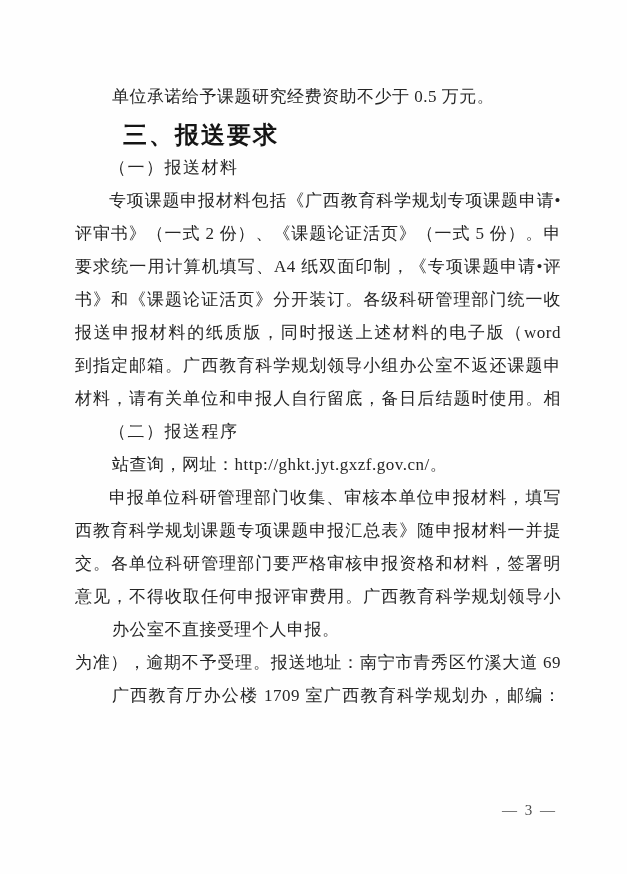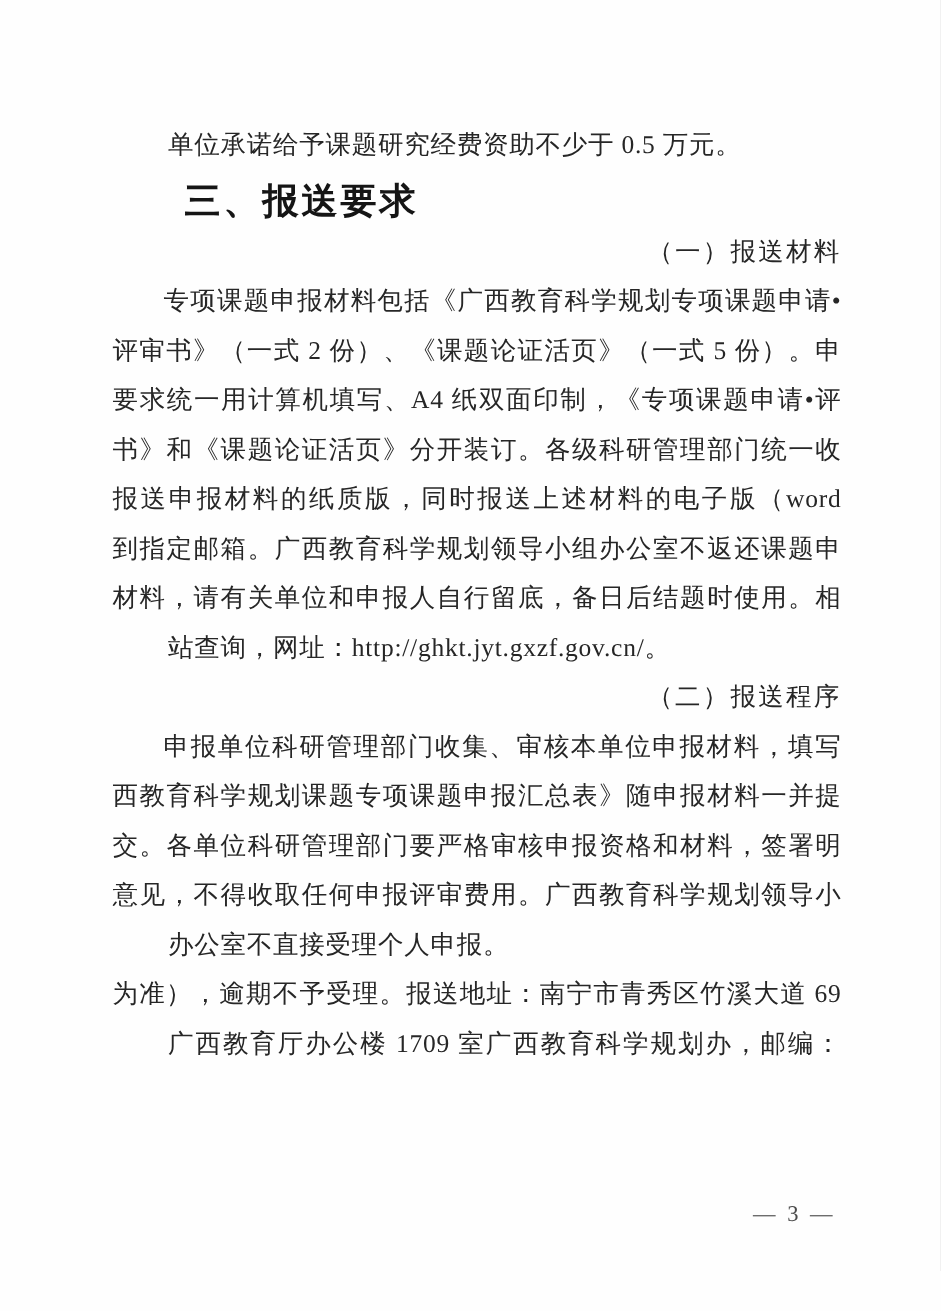--- a/index.html
+++ b/index.html
@@ -46,21 +46,21 @@
     font-weight: 700;
     font-size: 24px;
     color: #151515;
     padding-left: 2em;
     margin-top: 5px;
     text-align: left;
     letter-spacing: 2px;
   }
   .line.subheading {
     padding-left: 2em;
-    text-align: right;
+    text-align: left;
     letter-spacing: 1.5px;
   }
   .page-footer {
     position: absolute;
     top: 800px;
     right: 70px;
     font-size: 15px;
     line-height: 20px;
     color: #4a4a4a;
     letter-spacing: 2px;
@@ -75,22 +75,22 @@
       <div class="line body para-end">单位承诺给予课题研究经费资助不少于 0.5 万元。</div>
       <div class="line heading">三、报送要求</div>
       <div class="line subheading">（一）报送材料</div>
       <div class="line body indent full">专项课题申报材料包括《广西教育科学规划专项课题申请•</div>
       <div class="line body full">评审书》（一式 2 份）、《课题论证活页》（一式 5 份）。申报材料</div>
       <div class="line body full">要求统一用计算机填写、A4 纸双面印制，《专项课题申请•评审</div>
       <div class="line body full">书》和《课题论证活页》分开装订。各级科研管理部门统一收集</div>
       <div class="line body full">报送申报材料的纸质版，同时报送上述材料的电子版（word 版）</div>
       <div class="line body full">到指定邮箱。广西教育科学规划领导小组办公室不返还课题申报</div>
       <div class="line body full">材料，请有关单位和申报人自行留底，备日后结题时使用。相关</div>
+      <div class="line subheading">（二）报送程序</div>
       <div class="line body para-end">站查询，网址：http://ghkt.jyt.gxzf.gov.cn/。</div>
-      <div class="line subheading">（二）报送程序</div>
       <div class="line body indent full">申报单位科研管理部门收集、审核本单位申报材料，填写《广</div>
       <div class="line body full">西教育科学规划课题专项课题申报汇总表》随申报材料一并提</div>
       <div class="line body full">交。各单位科研管理部门要严格审核申报资格和材料，签署明确</div>
       <div class="line body full">意见，不得收取任何申报评审费用。广西教育科学规划领导小组</div>
       <div class="line body para-end">办公室不直接受理个人申报。</div>
       <div class="line body full">为准），逾期不予受理。报送地址：南宁市青秀区竹溪大道 69 号</div>
       <div class="line body para-end">广西教育厅办公楼 1709 室广西教育科学规划办，邮编：530021；</div>
     </div>
   <div class="page-footer">— 3 —</div>
 </div>

